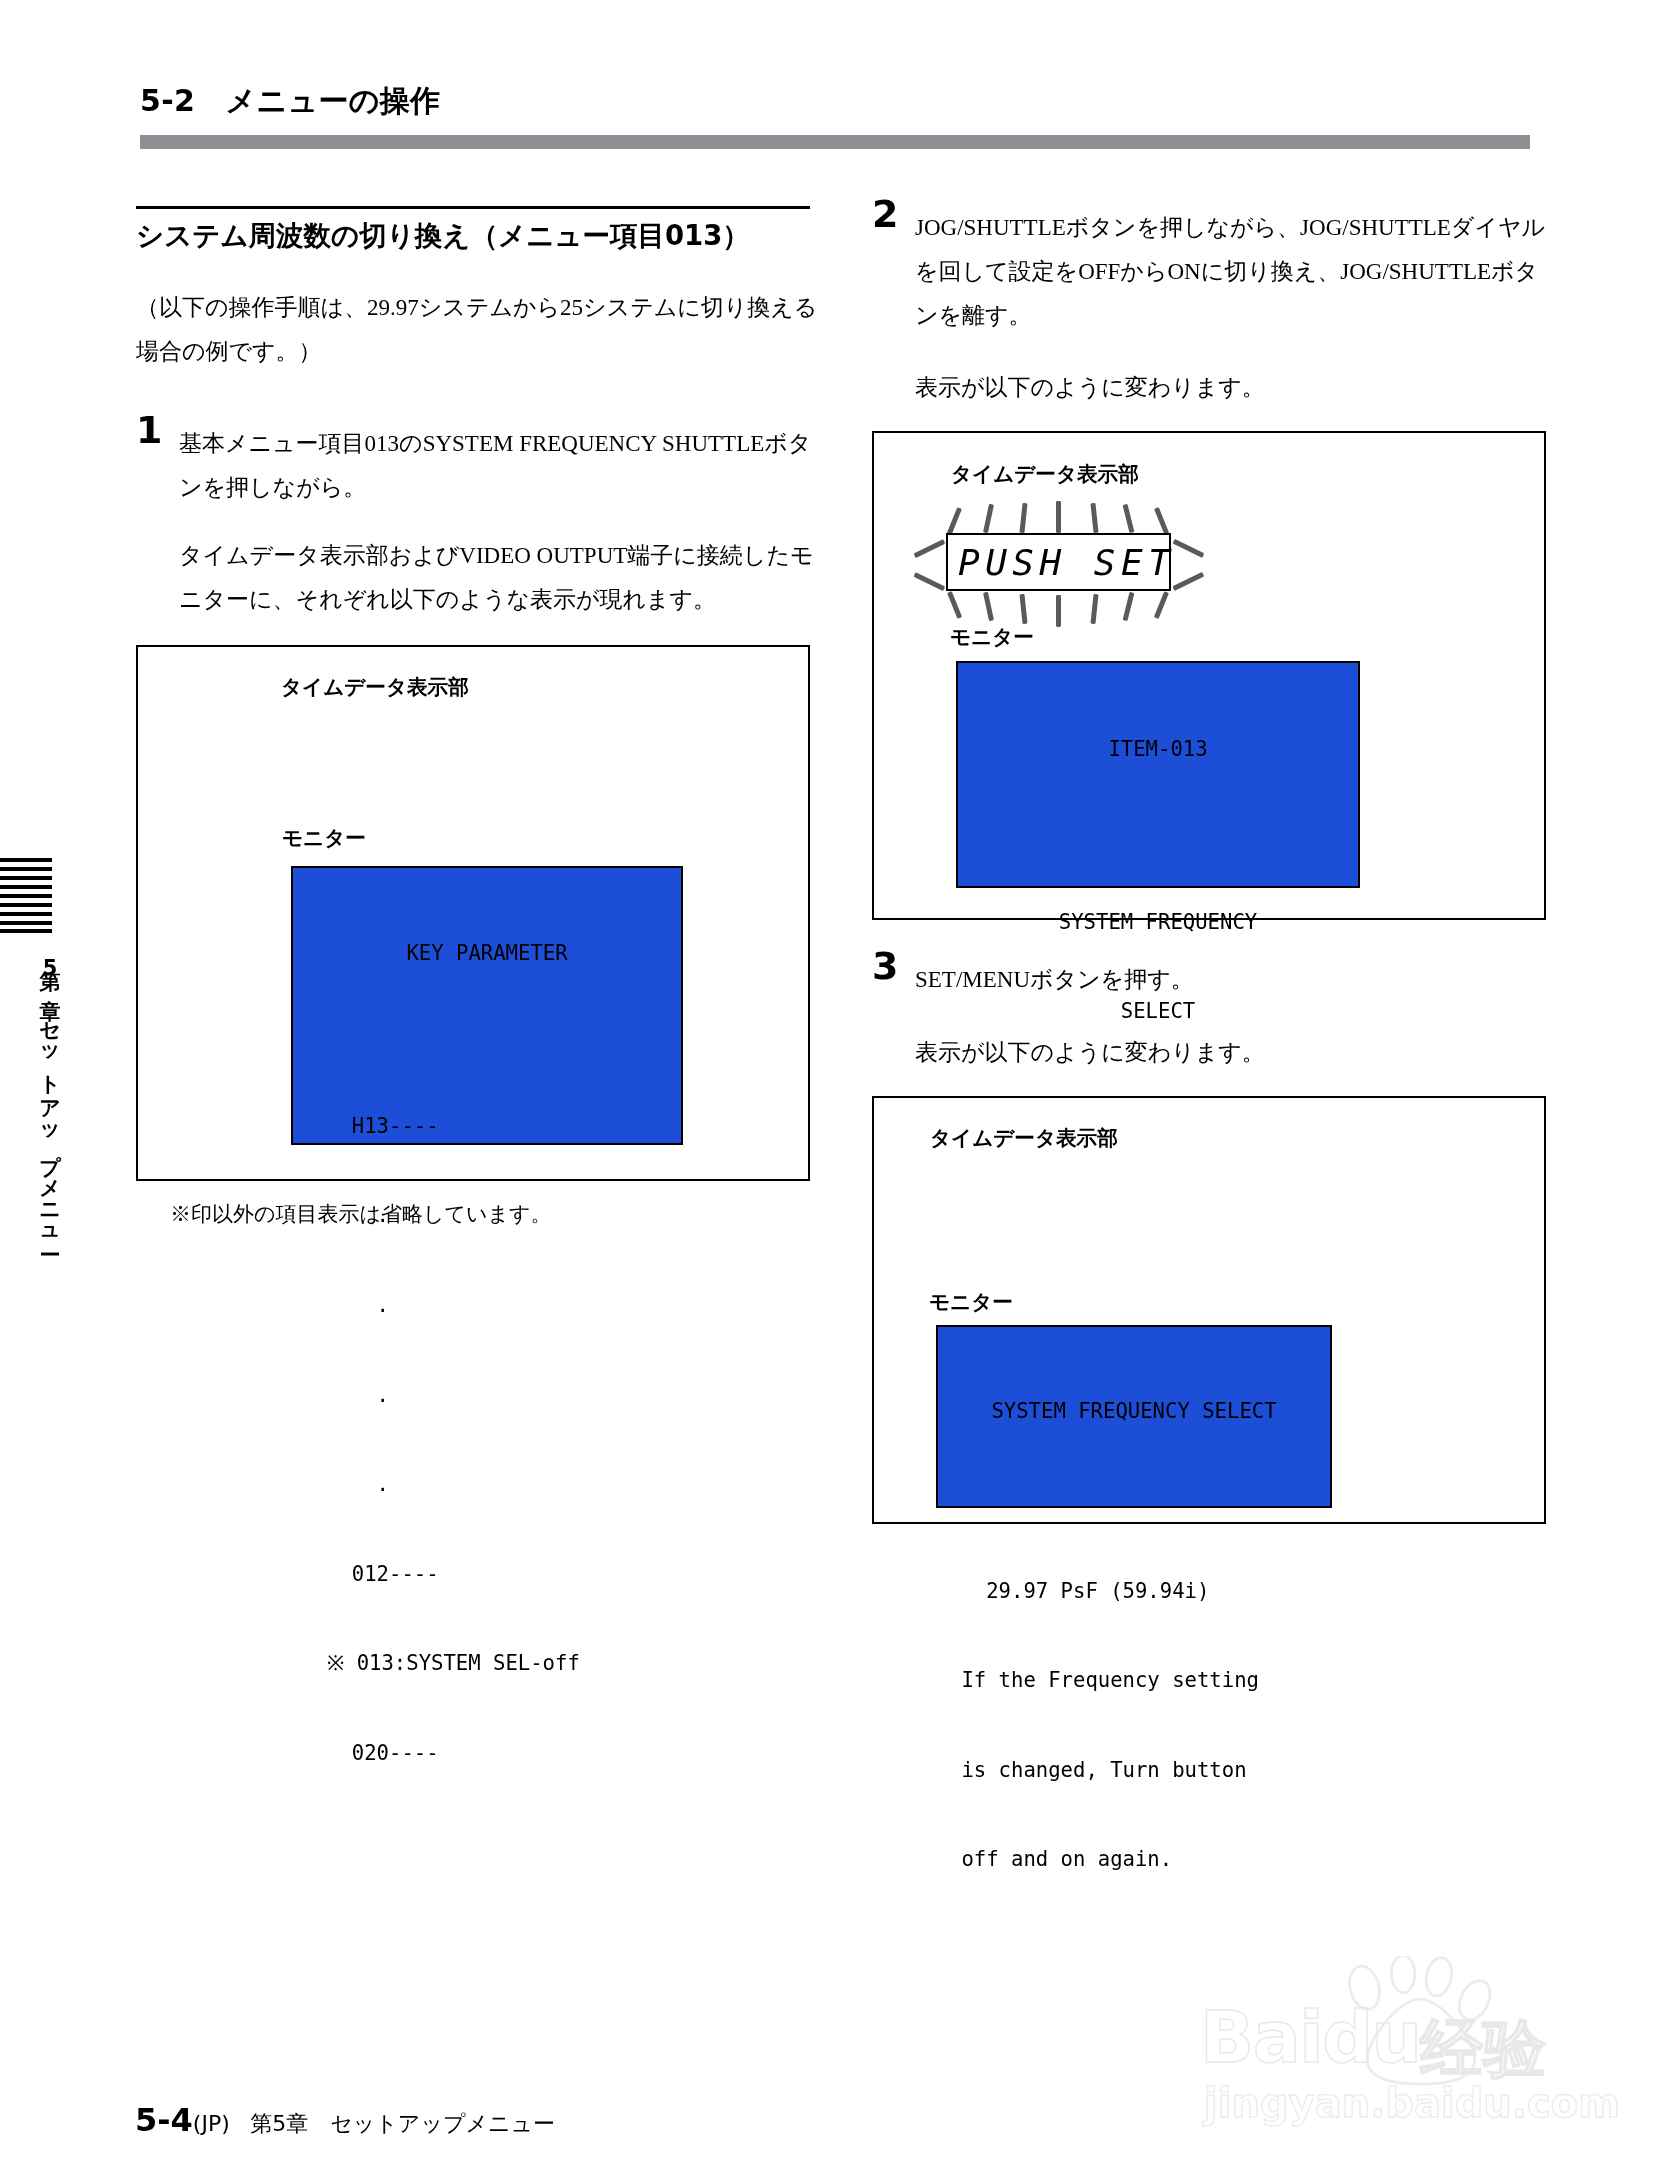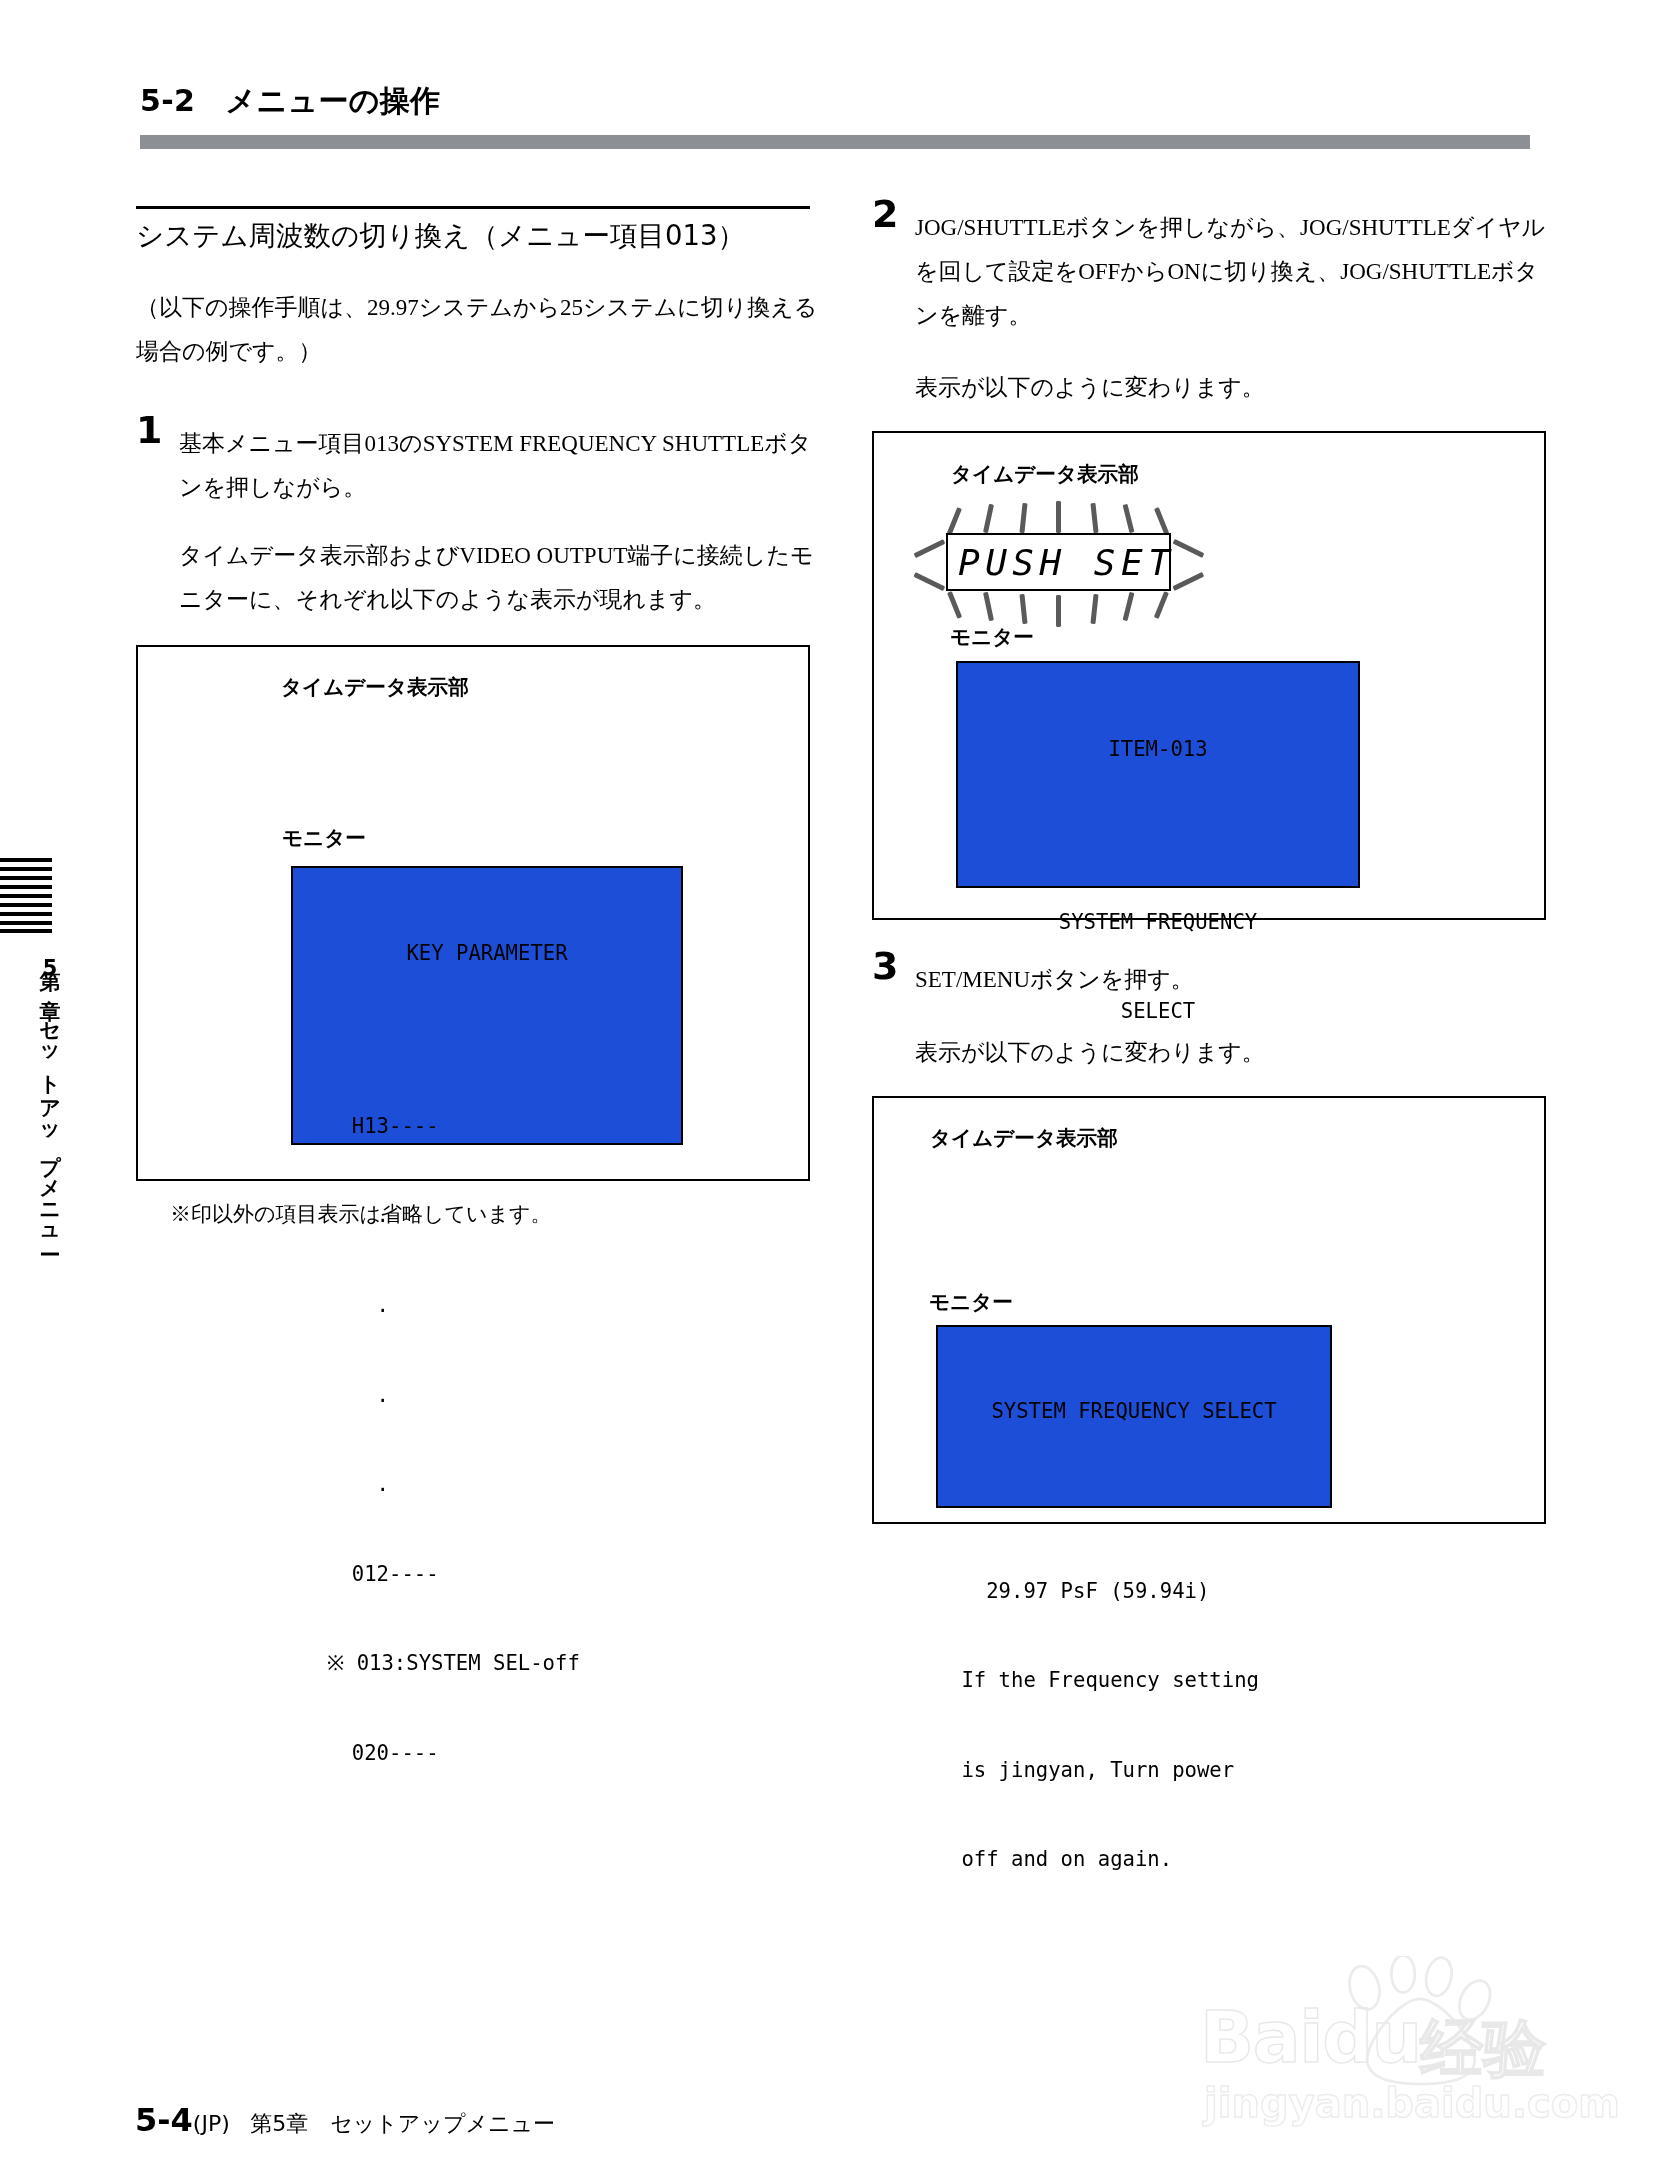--- a/index.html
+++ b/index.html
@@ -82,21 +82,21 @@
   }
 
   .sec-rule {
     width: 674px;
     height: 2.7px;
     background: #000;
     margin: 0 0 9.6px 0;
   }
   .sec-head {
     font-family: "DejaVu Sans", "Liberation Sans", sans-serif;
-    font-weight: normal;
+    font-weight: bold;
     font-size: 27.5px;
     line-height: 1.25;
     letter-spacing: 0px;
     margin: 0 0 26px 0;
     white-space: nowrap;
   }
   p.body {
     font-size: 23px;
     line-height: 1.92;
     margin: 0 0 23.4px 0;
@@ -376,21 +376,21 @@
       <div class="fig-cap" style="position:absolute;left:56px;top:26px;">タイムデータ表示部</div>
 
 
       <div class="fig-cap" style="position:absolute;left:55px;top:190px;">モニター</div>
 
       <div class="monitor" style="position:absolute;left:62px;top:227px;width:396px;height:183px;padding:11px 0 0 0;">
         <div class="mon-center" style="margin-bottom:30px;">SYSTEM FREQUENCY SELECT</div>
         <div style="padding-left:23.4px;">
           <div class="mon-line">  29.97 PsF (59.94i)</div>
           <div class="mon-line">If the Frequency setting</div>
-          <div class="mon-line">is jingyan, Turn power</div>
+          <div class="mon-line">is changed, Turn button</div>
           <div class="mon-line">off and on again.</div>
         </div>
       </div>
     </div>
 
   </div>
 
   <div class="footer">
     <span class="pg">5-4</span><span class="jp">(JP)</span><span class="chap">第5章　セットアップメニュー</span>
   </div>

